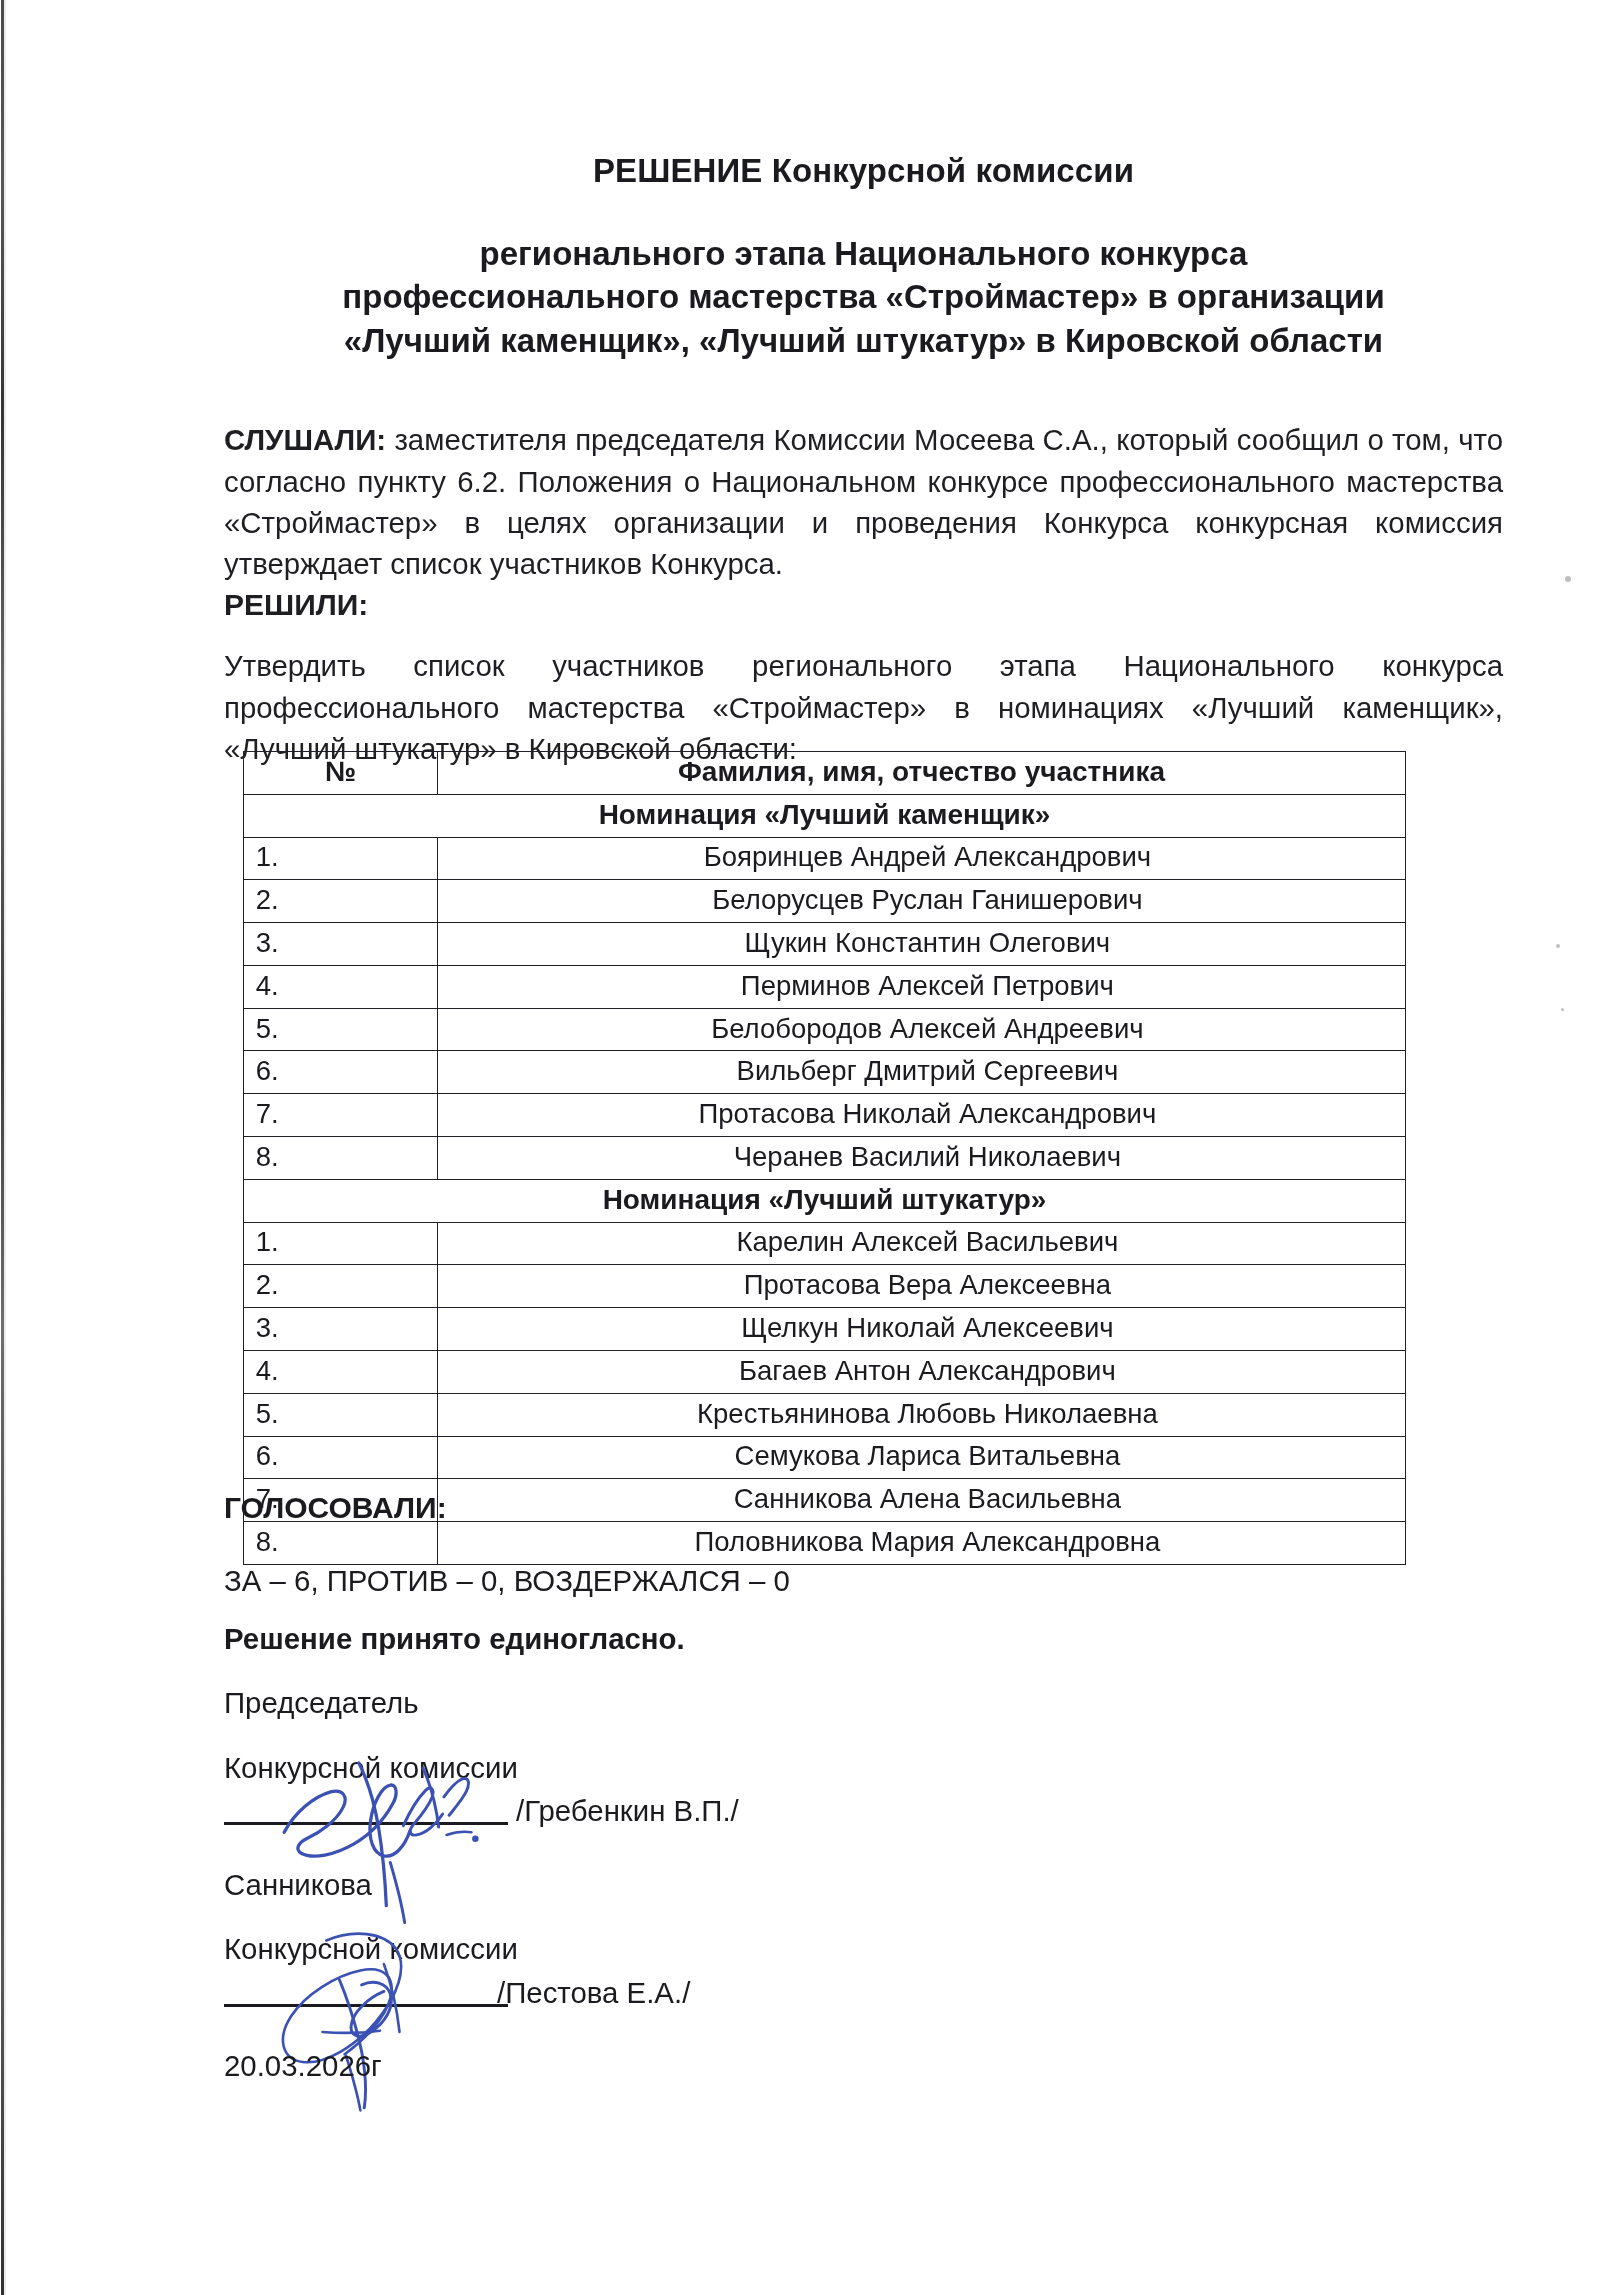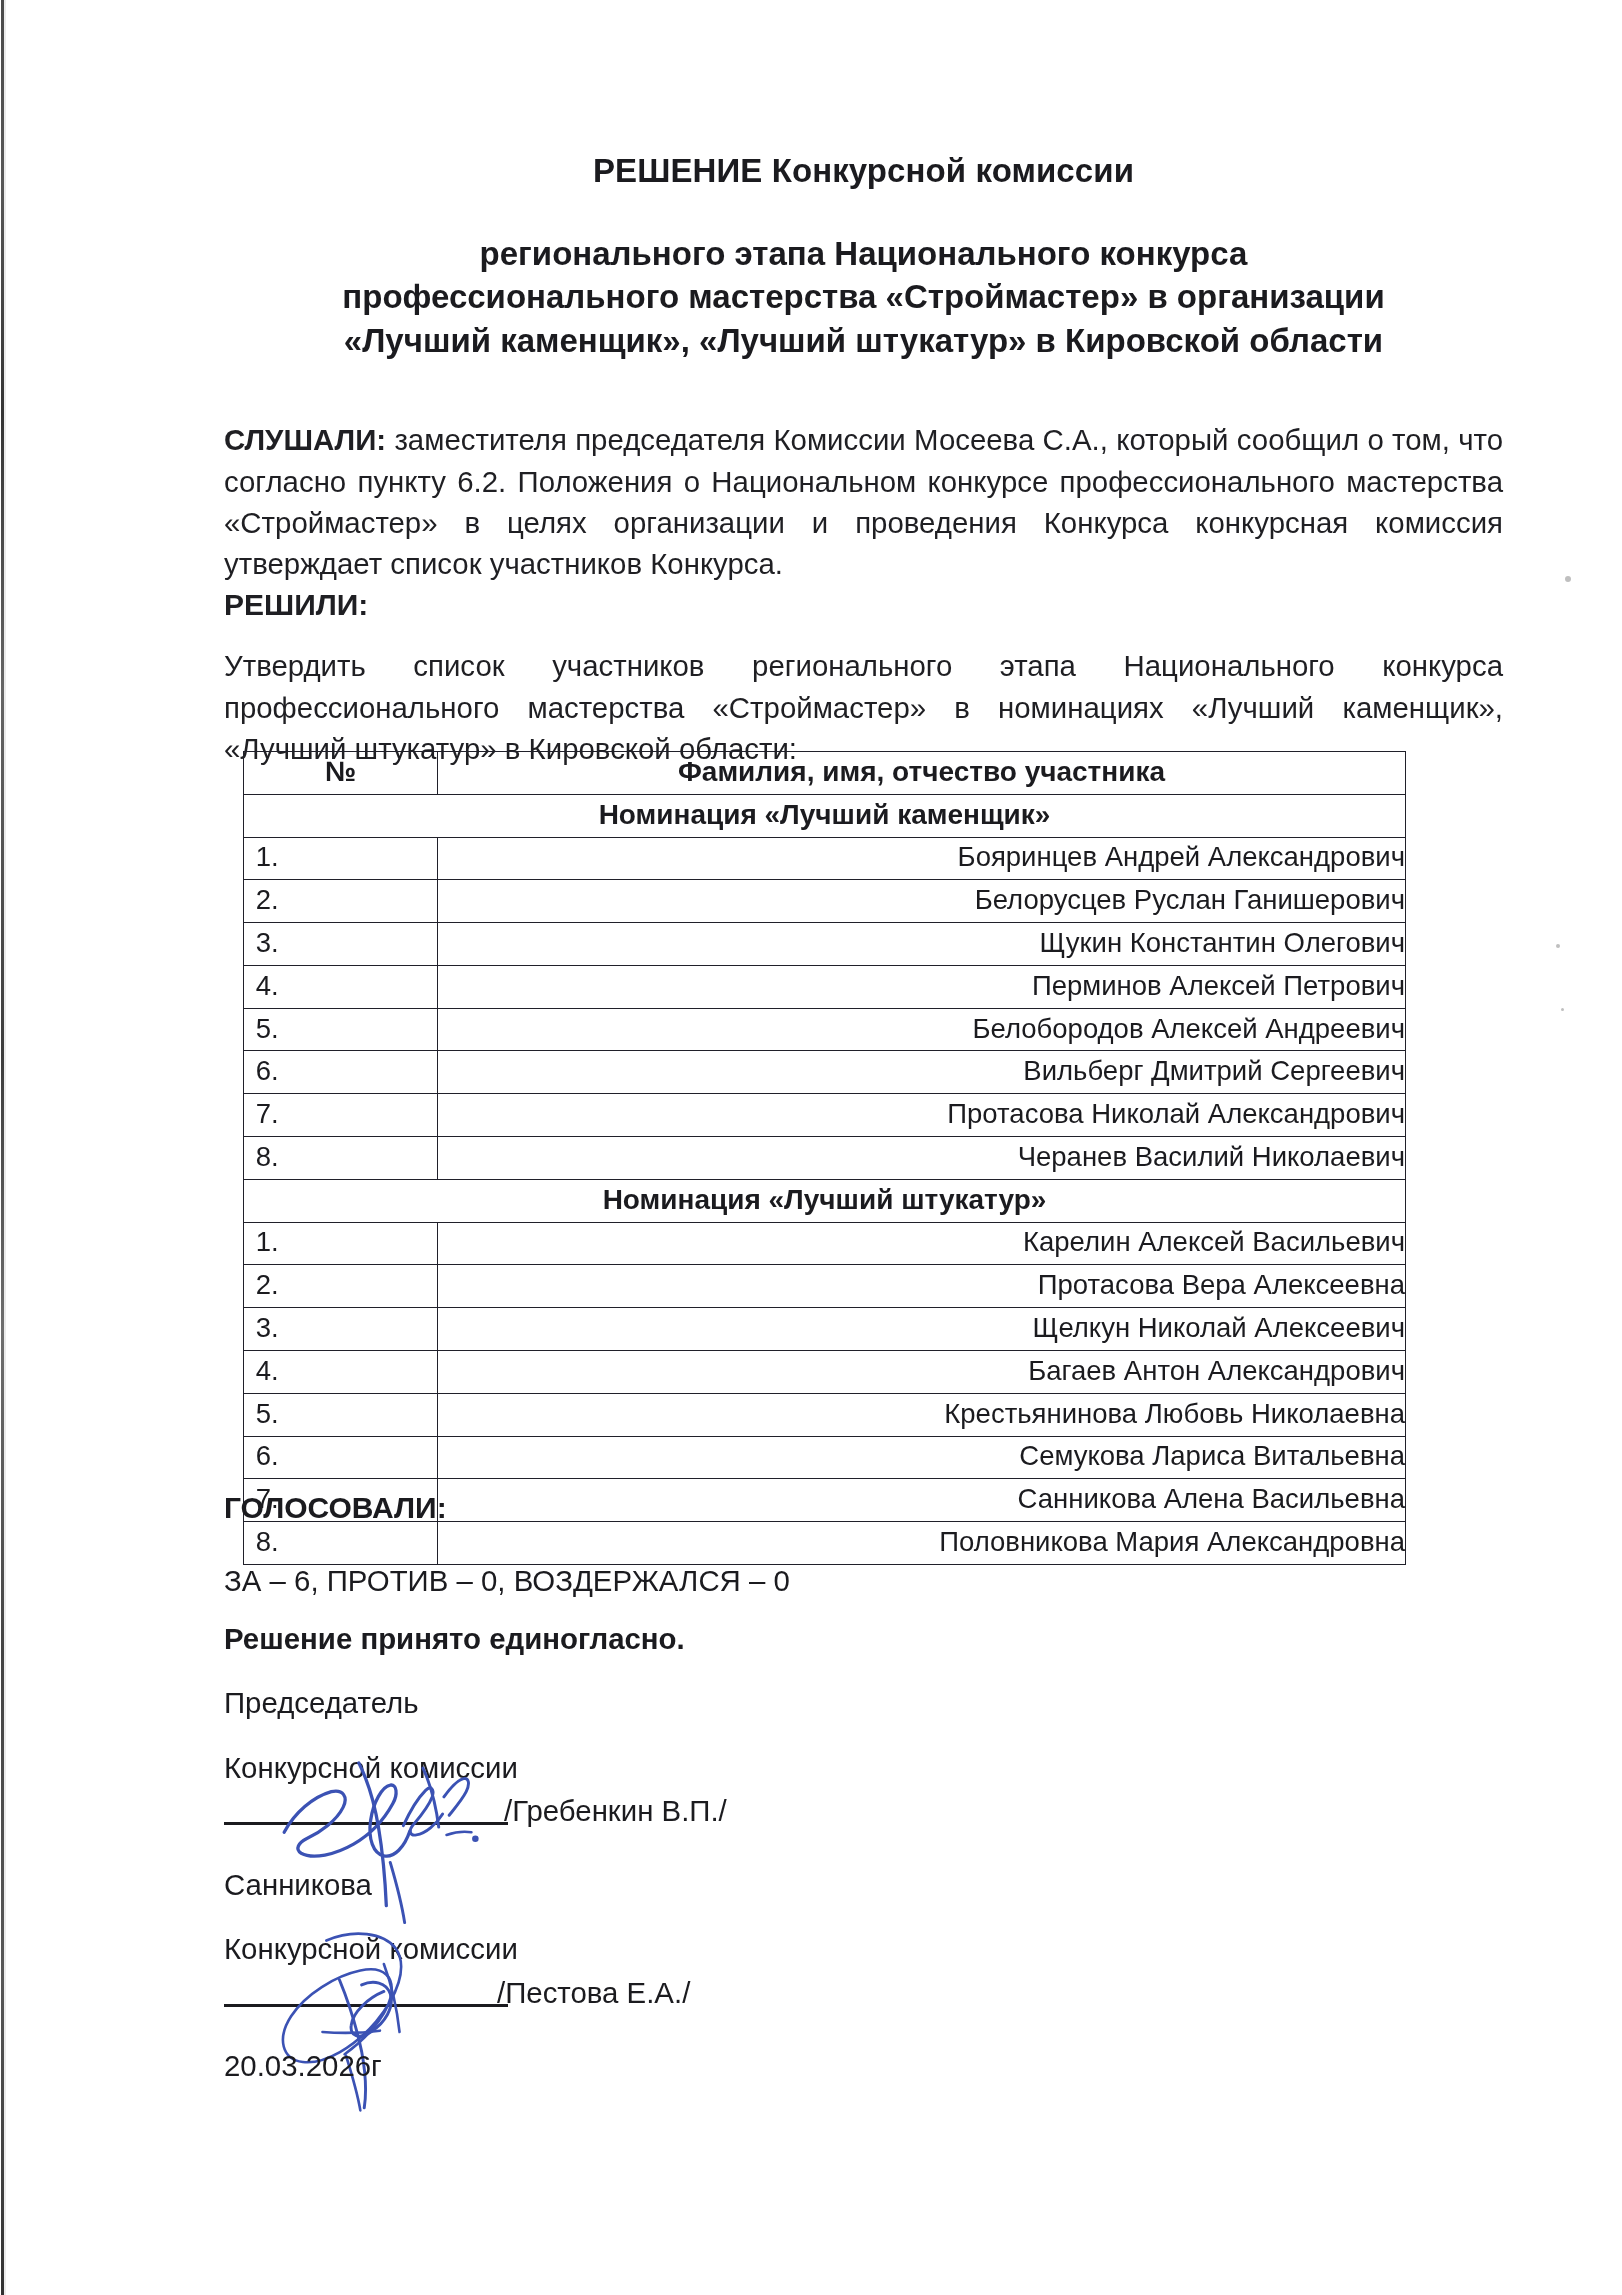--- a/index.html
+++ b/index.html
@@ -111,21 +111,21 @@
     font-weight: bold;
     height: 39px;
     font-size: 28px;
   }
   .tbl .num {
     text-align: left;
     padding-left: 11.8px;
     height: 38px;
   }
   .tbl .name {
-    text-align: right;
+    text-align: center;
     padding-left: 11.8px;
     height: 38px;
   }
 
   
   .vote-title {
     position: absolute;
     left: 224px; top: 1491px;
     font-size: 30px;
     font-weight: bold;
@@ -154,21 +154,21 @@
     height: 0;
     border-bottom: 3.3px solid #1b1b1f;
   }
   .sig-line-1 { left: 224px; top: 1822px; width: 284px; }
   .sig-line-2 { left: 224px; top: 2004px; width: 284px; }
 
   .sig-name {
     position: absolute;
     font-size: 29.4px;
   }
-  .sig-name-1 { left: 504px; top: 1794px; text-align: center; }
+  .sig-name-1 { left: 516px; top: 1794px; text-align: center; }
   .sig-name-2 { left: 497px; top: 1976px; }
 
   .signature {
     position: absolute;
     pointer-events: none;
   }
   .signature-1 { left: 275px; top: 1734px; width: 275px; height: 190px; }
   .signature-2 { left: 262px; top: 1917px; width: 262px; height: 196px; }
 
   .ink { fill: none; stroke: #3b52b4; stroke-linecap: round; stroke-linejoin: round; }

